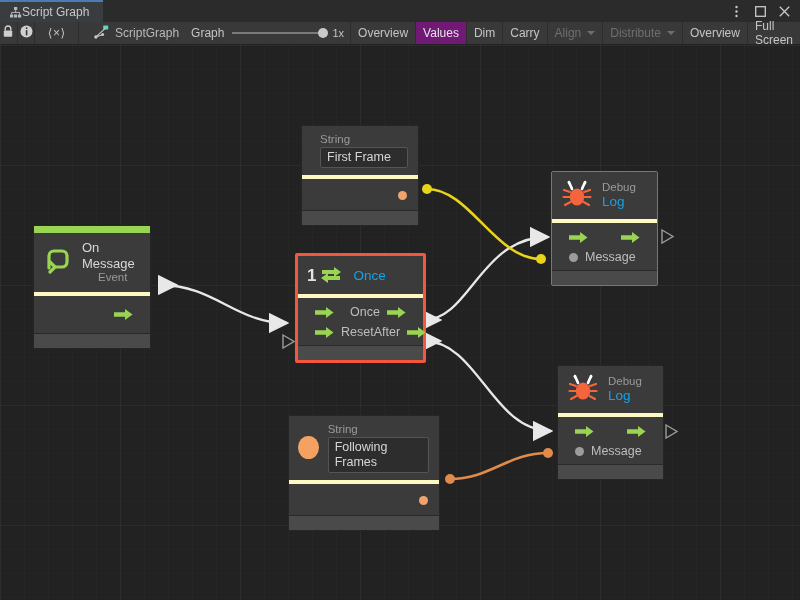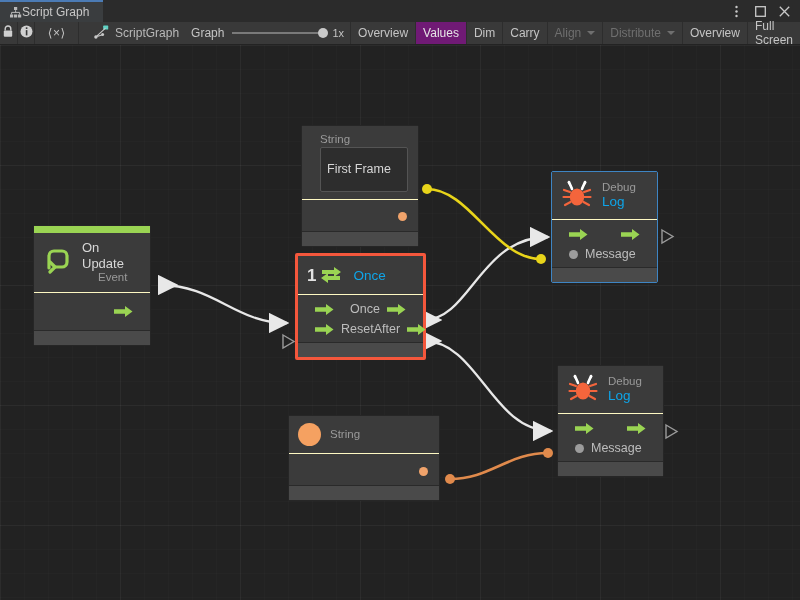--- a/index.html
+++ b/index.html
@@ -101,21 +101,21 @@
     color: #d2d2d2;
     font-size: 12.5px;
   }
   .node.selected { border: 3px solid #f4573c; }
   .node.hovered  { border: 1px solid #3e85c4; }
   .node-accent { height: 7px; background: #9ad453; }
   .node-head {
     display: flex; align-items: center; gap: 9px;
     padding: 7px 10px 7px 9px;
     background: #3b3b3b;
-    border-bottom: 1px solid #fef9c3;
+    border-bottom: 4px solid #fef9c3;
   }
   .head-text { display: flex; flex-direction: column; line-height: 1.2; }
   .head-title { color: #d8d8d8; font-size: 13px; }
   .head-sub { color: #9a9a9a; font-size: 11.5px; margin-left: 16px; }
   .head-sub-top { color: #9a9a9a; font-size: 11.5px; }
   .head-main { color: #0ea5e9; font-size: 13.5px; }
   .node-body { padding: 4px 0 3px 0; background: #3b3b3b; }
   .node-foot {
     height: 15px; background: #4a4a4a; border-top: 1px solid #2a2a2a;
   }
@@ -123,21 +123,21 @@
     display: flex; align-items: center; justify-content: space-between;
     padding: 2px 17px; min-height: 20px;
   }
   .port-left, .port-right { display: flex; align-items: center; gap: 7px; }
   .port-label { color: #bdbdbd; font-size: 12.5px; }
   .flow-arrow { display: block; }
   .dot-port { width: 9px; height: 9px; border-radius: 50%; background: #9c9c9c; }
   .val-dot { width: 9px; height: 9px; border-radius: 50%; background: #f0a36b; }
   .str-field {
     background: #2d2d2d; border: 1px solid #545454; border-radius: 2px;
-    color: #d6d6d6; font-size: 12.5px; padding: 14px 6px; min-width: 88px;
+    color: #d6d6d6; font-size: 12.5px; padding: 2px 6px; min-width: 88px;
   }
   .big-orange { width: 23px; height: 23px; border-radius: 50%; background: #f5a161; }
   .val-out-row { display: flex; align-items: center; justify-content: flex-end; padding: 6px 11px 4px 9px; min-height: 24px; }
   .once-num { color: #e2e2e2; font-size: 17px; font-weight: bold; line-height: 1; }
 </style>
 </head>
 <body>
 
 <div id="app">
 
@@ -296,21 +296,21 @@
     <div class="node" style="left:33px; top:180px; width:118px;">
       <div class="node-accent"></div>
       <div class="node-head">
         <span>
           <svg width="30" height="26" viewBox="0 0 30 26">
             <path d="M6,20 V8 a5,5 0 0 1 5,-5 h8 a5,5 0 0 1 5,5 v6 a5,5 0 0 1 -5,5 h-7" fill="none" stroke="#9ad453" stroke-width="3.2" stroke-linecap="round"></path>
             <path d="M12,19 L7,14 M12,19 L7,24" fill="none" stroke="#9ad453" stroke-width="3.2" stroke-linecap="round"></path>
           </svg>
         </span>
         <span class="head-text">
-          <span class="head-title">On Update</span>
+          <span class="head-title">On Message</span>
           <span class="head-sub">Event</span>
         </span>
       </div>
       <div class="node-body">
         <div class="port-row" style="justify-content:flex-end; min-height:30px;">
           <span class="port-right">
             <svg class="flow-arrow" width="19" height="13" viewBox="0 0 19 13">
               <path d="M0,4.2 H11 V1 L18.5,6.5 L11,12 V8.8 H0 Z" fill="#9ad453"></path>
             </svg>
           </span>
@@ -415,20 +415,21 @@
         </div>
       </div>
       <div class="node-foot"></div>
     </div>
 
     <div class="node" style="left:288px; top:370px; width:152px;">
       <div class="node-head">
         <span class="big-orange"></span>
         <span class="head-text">
           <span class="head-sub-top">String</span>
+          <span class="str-field">Following Frames</span>
         </span>
       </div>
       <div class="node-body">
         <div class="val-out-row">
           <span class="val-dot"></span>
         </div>
       </div>
       <div class="node-foot"></div>
     </div>
 

